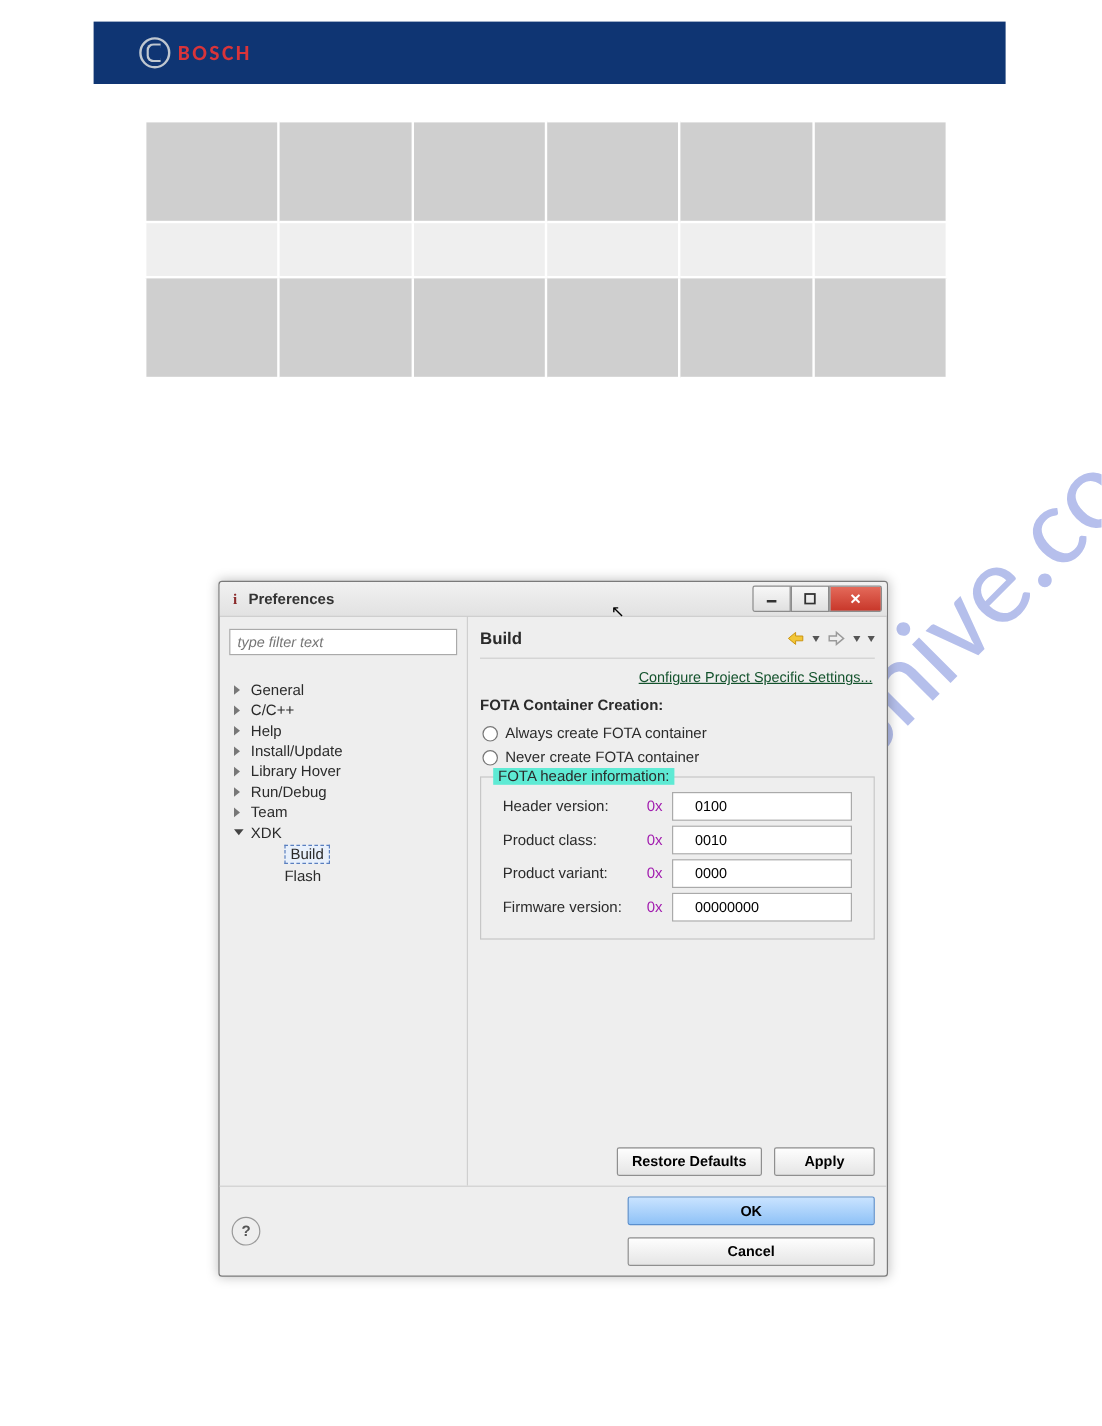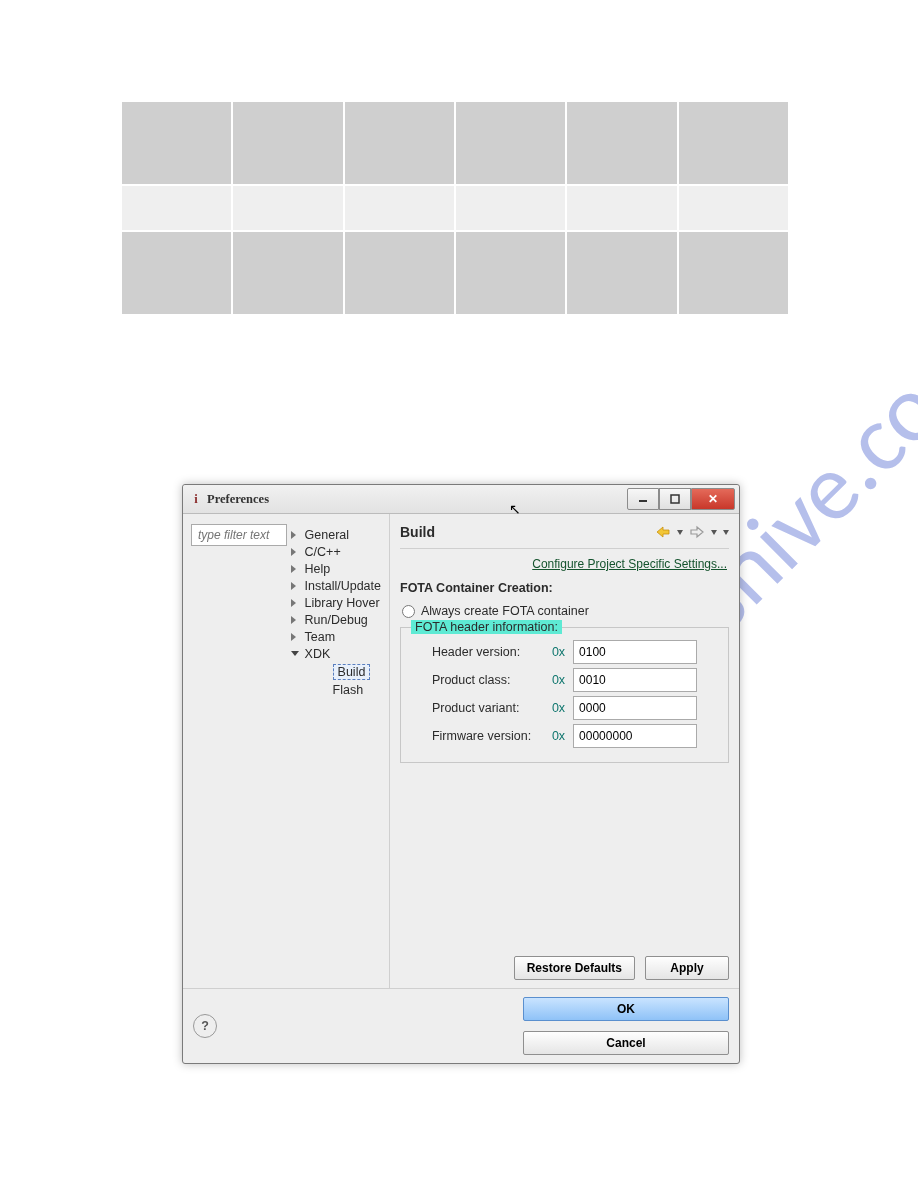--- a/index.html
+++ b/index.html
@@ -129,21 +129,20 @@
     align-items: center;
     justify-content: center;
     color: #8b2c2c;
     font-weight: bold;
     margin-right: 4px;
     font-family: Georgia, serif;
   }
   .titlebar .title {
     font-weight: 600;
     color: #333;
-    font-family: Liberation Serif, serif;
   }
   .winbtns {
     position: absolute;
     right: 4px;
     top: 3px;
     display: flex;
     gap: 0;
   }
   .winbtn {
     width: 30px; height: 20px;
@@ -168,22 +167,22 @@
   .dialog-body {
     display: flex;
     height: 474px;
   }
 
   .left-pane {
     width: 190px;
     padding: 10px 8px 8px 8px;
     border-right: 1px solid #cfcfcf;
     display: flex;
-    flex-direction: row;
-    gap: 0;
+    flex-direction: column;
+    gap: 18px;
   }
   .filter-input {
     width: 100%;
     height: 22px;
     padding: 2px 6px;
     font-size: 12px;
     color: #888;
     background: #fff;
     border: 1px solid #aaa;
     box-sizing: border-box;
@@ -296,24 +295,24 @@
     width: max-content;
   }
   .fota-row {
     display: flex;
     align-items: center;
     gap: 8px;
     margin: 4px 0;
     justify-content: center;
   }
   .fota-row .flabel { width: 112px; }
-  .fota-row .prefix { color: #0f766e; }
+  .fota-row .prefix { color: #a21caf; }
   .fota-row input[type="text"] {
     height: 20px;
-    padding: 1px 5px;
+    padding: 1px 18px;
     border: 1px solid #aaa;
     background: #fff;
     font-family: inherit;
     font-size: 12px;
     width: 112px;
   }
   .fota-row input.wide { width: 112px; }
   .fota-row input.widest { width: 112px; }
 
   .right-footer1 {
@@ -371,20 +370,30 @@
     font-size: 14px;
     color: #000;
     pointer-events: none;
   }
 </style>
 </head>
 <body>
 
 <div class="page">
 
+  <div class="topbar">
+    <div class="logo-cell">
+      <div class="bosch-logo">
+        <span class="ring"></span>
+        <span class="word">BOSCH</span>
+      </div>
+    </div>
+    <div class="mid-cell"></div>
+    <div class="right-cell"></div>
+  </div>
 
   <table class="empty-table">
     <tbody>
         <tr class="hrow">
           <td></td>
           <td></td>
           <td></td>
           <td></td>
           <td></td>
           <td></td>
@@ -473,20 +482,24 @@
           </div>
         </div>
 
         <a class="config-link">Configure Project Specific Settings...</a>
 
         <div class="grp-title">FOTA Container Creation:</div>
         <label class="radio-row">
           <input type="radio" name="fota" style="">
           <span>Always create FOTA container</span>
         </label>
+        <label class="radio-row">
+          <input type="radio" name="fota" style="">
+          <span>Never create FOTA container</span>
+        </label>
 
         <div class="fota-box">
           <span class="legend">FOTA header information:</span>
 
           <div class="fota-row">
             <span class="flabel">Header version:</span>
             <span class="prefix">0x</span>
             <input type="text" class="wide" value="0100" style="">
           </div>
           <div class="fota-row">

